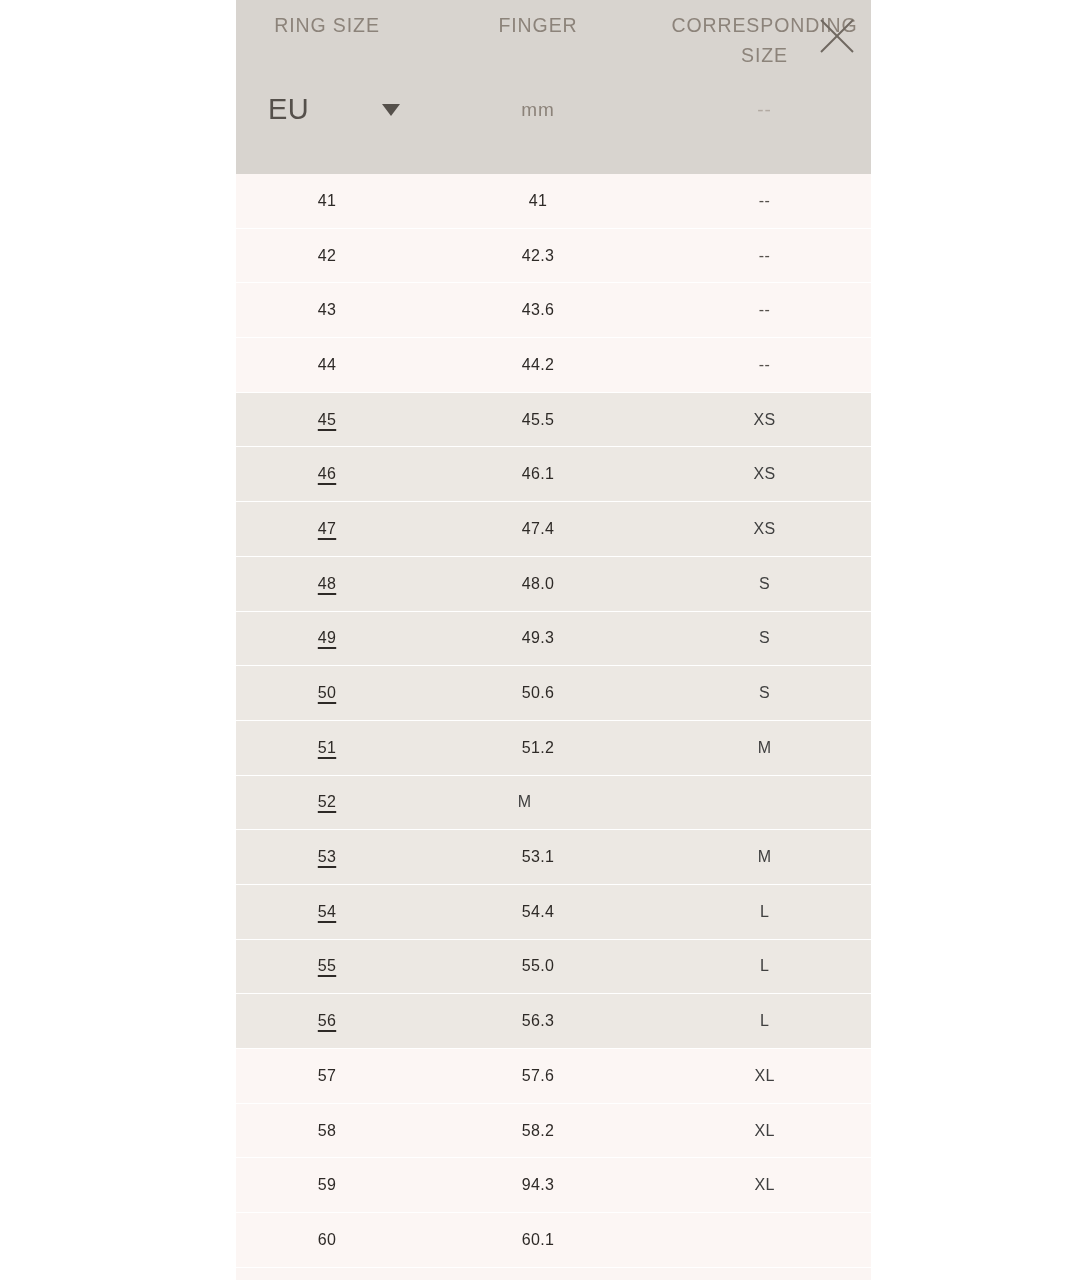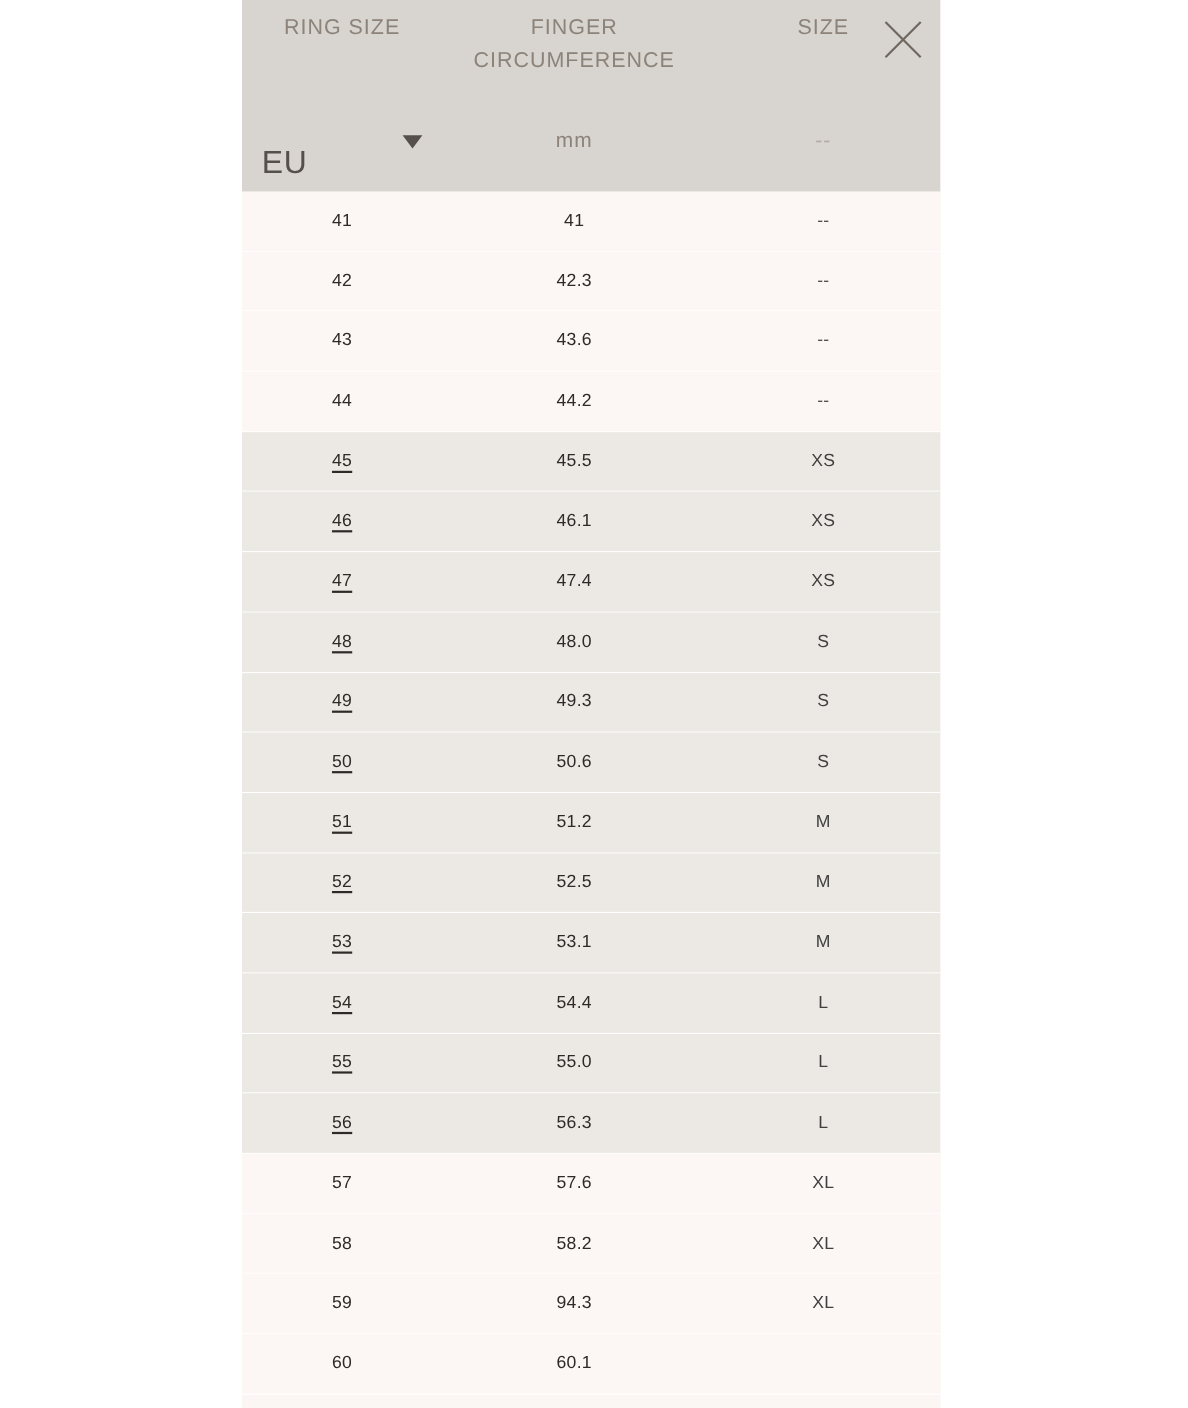--- a/index.html
+++ b/index.html
@@ -9,21 +9,21 @@
     font-family:"Liberation Sans", sans-serif;
     overflow:hidden;
   }
   #root {
     position:relative;
     width:1080px; height:1280px;
     background:#ffffff;
   }
   .modal {
     position:absolute;
-    left:220px; top:0;
+    left:236px; top:0;
     width:635px; height:1280px;
     background:#fbf5f3;
     overflow:hidden;
   }
 
   
   .table-head {
     position:relative;
     background:#d8d4cf;
     height:174px;
@@ -49,23 +49,22 @@
 
   .head-sub {
     display:flex;
     align-items:center;
     margin-top:25px;
   }
   .unit-eu {
     font-size:29px;
     color:#55504b;
     letter-spacing:0.5px;
-    padding-left:18px;
+    padding-left:32px;
     line-height:1;
-    margin-top:39px;
   }
   .unit-select {
     width:182px;
     display:flex;
     align-items:center;
     justify-content:flex-start;
     position:relative;
   }
   .caret {
     position:absolute;
@@ -128,23 +127,23 @@
   <div class="modal">
 
     <div class="table-head">
 
       <div class="head-titles">
         <div class="col col-ring">
           <div class="head-title">RING SIZE</div>
         </div>
         <div class="col col-circ">
           <div class="head-title">FINGER</div>
-          <div class="head-title">CIRCUMFERENCE</div>
         </div>
         <div class="col col-corr">
+          <div class="head-title">CORRESPONDING</div>
           <div class="head-title">SIZE</div>
         </div>
       </div>
 
       <div class="head-sub">
         <div class="unit-select">
           <span class="unit-eu">EU</span>
           <span class="caret"></span>
         </div>
         <div class="unit-mm">mm</div>
@@ -210,21 +209,20 @@
           <div class="cell c-circ">50.6</div>
           <div class="cell c-corr">S</div>
         </div>
         <div class="row hl">
           <div class="cell c-ring"><span class="u">51</span></div>
           <div class="cell c-circ">51.2</div>
           <div class="cell c-corr">M</div>
         </div>
         <div class="row hl">
           <div class="cell c-ring"><span class="u">52</span></div>
-          <div class="cell c-circ">52.5</div>
           <div class="cell c-corr">M</div>
         </div>
         <div class="row hl">
           <div class="cell c-ring"><span class="u">53</span></div>
           <div class="cell c-circ">53.1</div>
           <div class="cell c-corr">M</div>
         </div>
         <div class="row hl">
           <div class="cell c-ring"><span class="u">54</span></div>
           <div class="cell c-circ">54.4</div>

